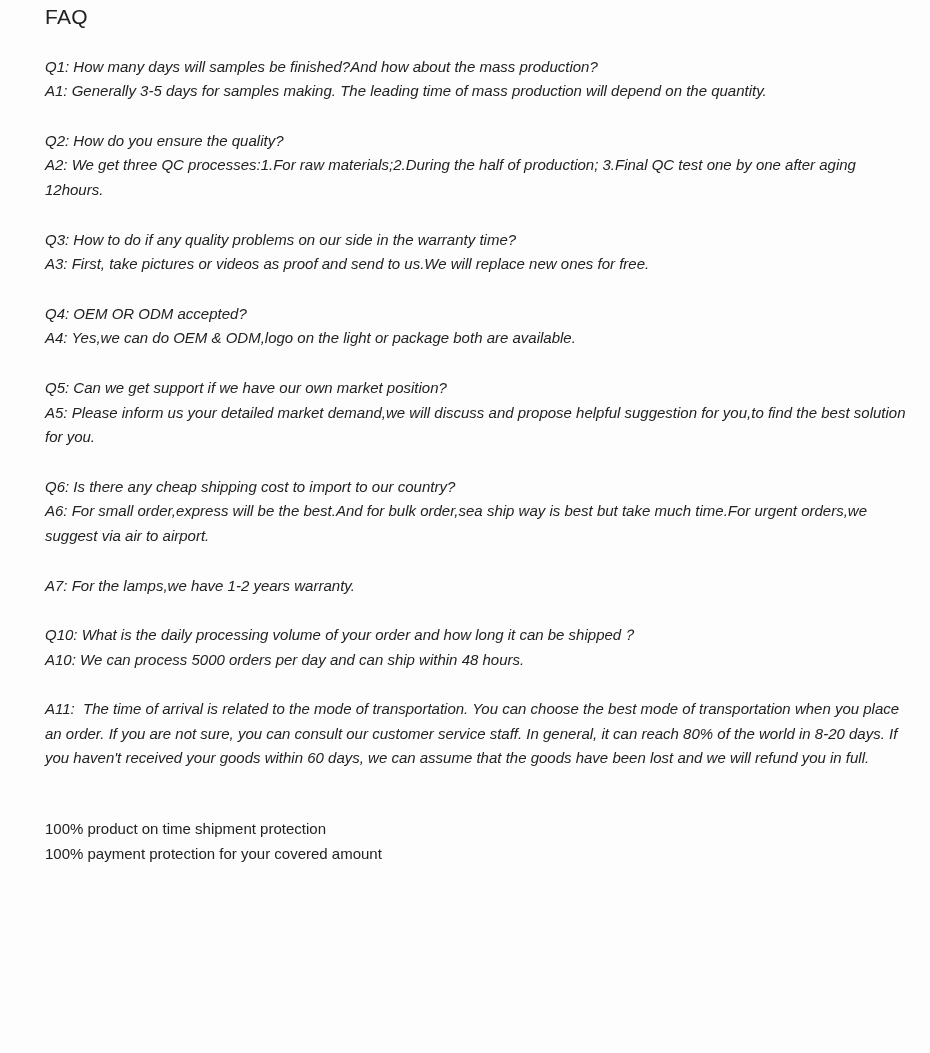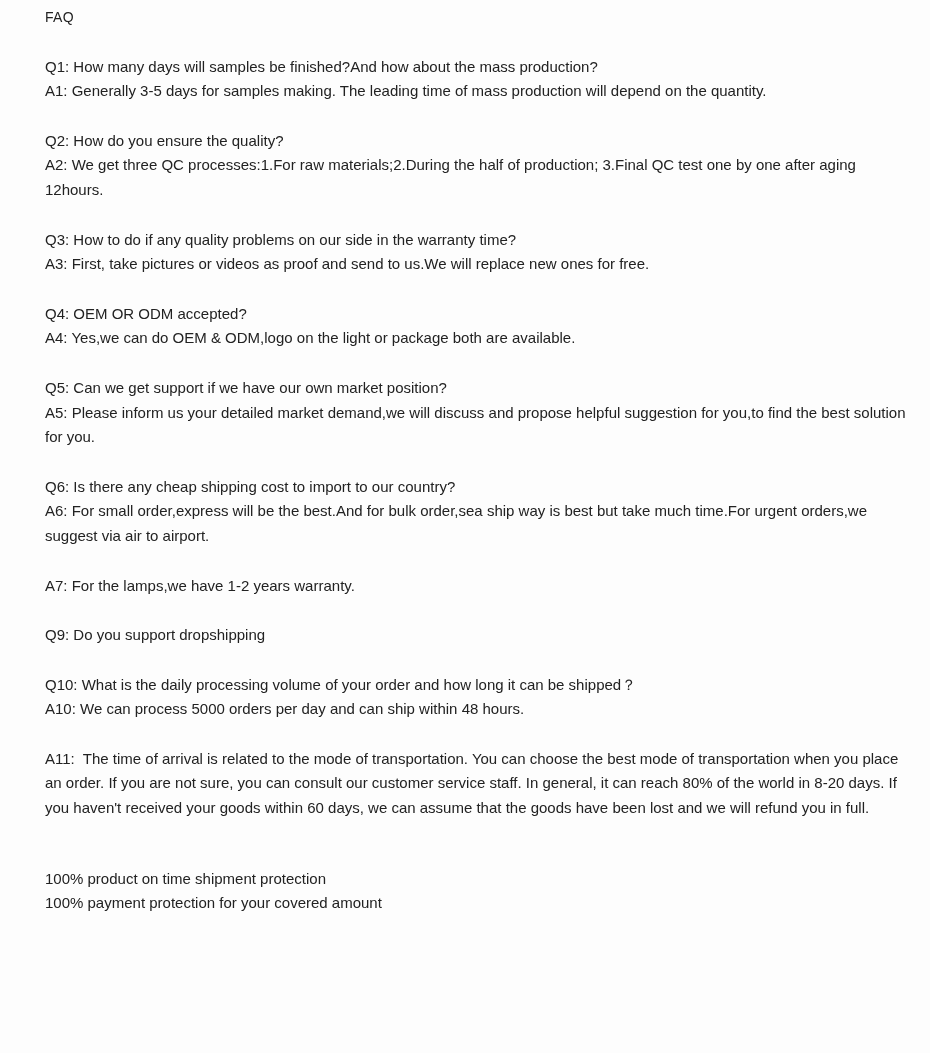--- a/index.html
+++ b/index.html
@@ -8,26 +8,26 @@
     min-height: 1053px;
     box-sizing: border-box;
     padding: 5px 18px 12px 45px;
     background: #fdfdfd;
     font-family: "Liberation Sans", "DejaVu Sans", sans-serif;
     font-size: 15px;
     line-height: 24.6px;
     color: #222222;
   }
   .title {
-    font-size: 14px;
+    font-size: 21px;
     font-weight: 400;
     margin: 0;
     letter-spacing: 0.3px;
   }
-  .faq-item { margin-top: 25px; }
+  .faq-item { margin-top: 25px; font-style: italic; }
   .page p {
     margin: 0;
     white-space: pre-wrap;
     word-wrap: break-word;
   }
   .footer { margin-top: 46px; }
 </style>
 </head>
 <body>
 
@@ -56,21 +56,20 @@
       <p>A5: Please inform us your detailed market demand,we will discuss and propose helpful suggestion for you,to find the best solution for you.</p>
     </div>
     <div class="faq-item">
       <p>Q6: Is there any cheap shipping cost to import to our country?</p>
       <p>A6: For small order,express will be the best.And for bulk order,sea ship way is best but take much time.For urgent orders,we suggest via air to airport.</p>
     </div>
     <div class="faq-item">
       <p>A7: For the lamps,we have 1-2 years warranty.</p>
     </div>
     <div class="faq-item">
-      <p>Q9: Do you support dropshipping</p>
     </div>
     <div class="faq-item">
       <p>Q10: What is the daily processing volume of your order and how long it can be shipped？</p>
       <p>A10: We can process 5000 orders per day and can ship within 48 hours.</p>
     </div>
     <div class="faq-item">
       <p>A11:  The time of arrival is related to the mode of transportation. You can choose the best mode of transportation when you place an order. If you are not sure, you can consult our customer service staff. In general, it can reach 80% of the world in 8-20 days. If you haven't received your goods within 60 days, we can assume that the goods have been lost and we will refund you in full.</p>
     </div>
   </section>
 

